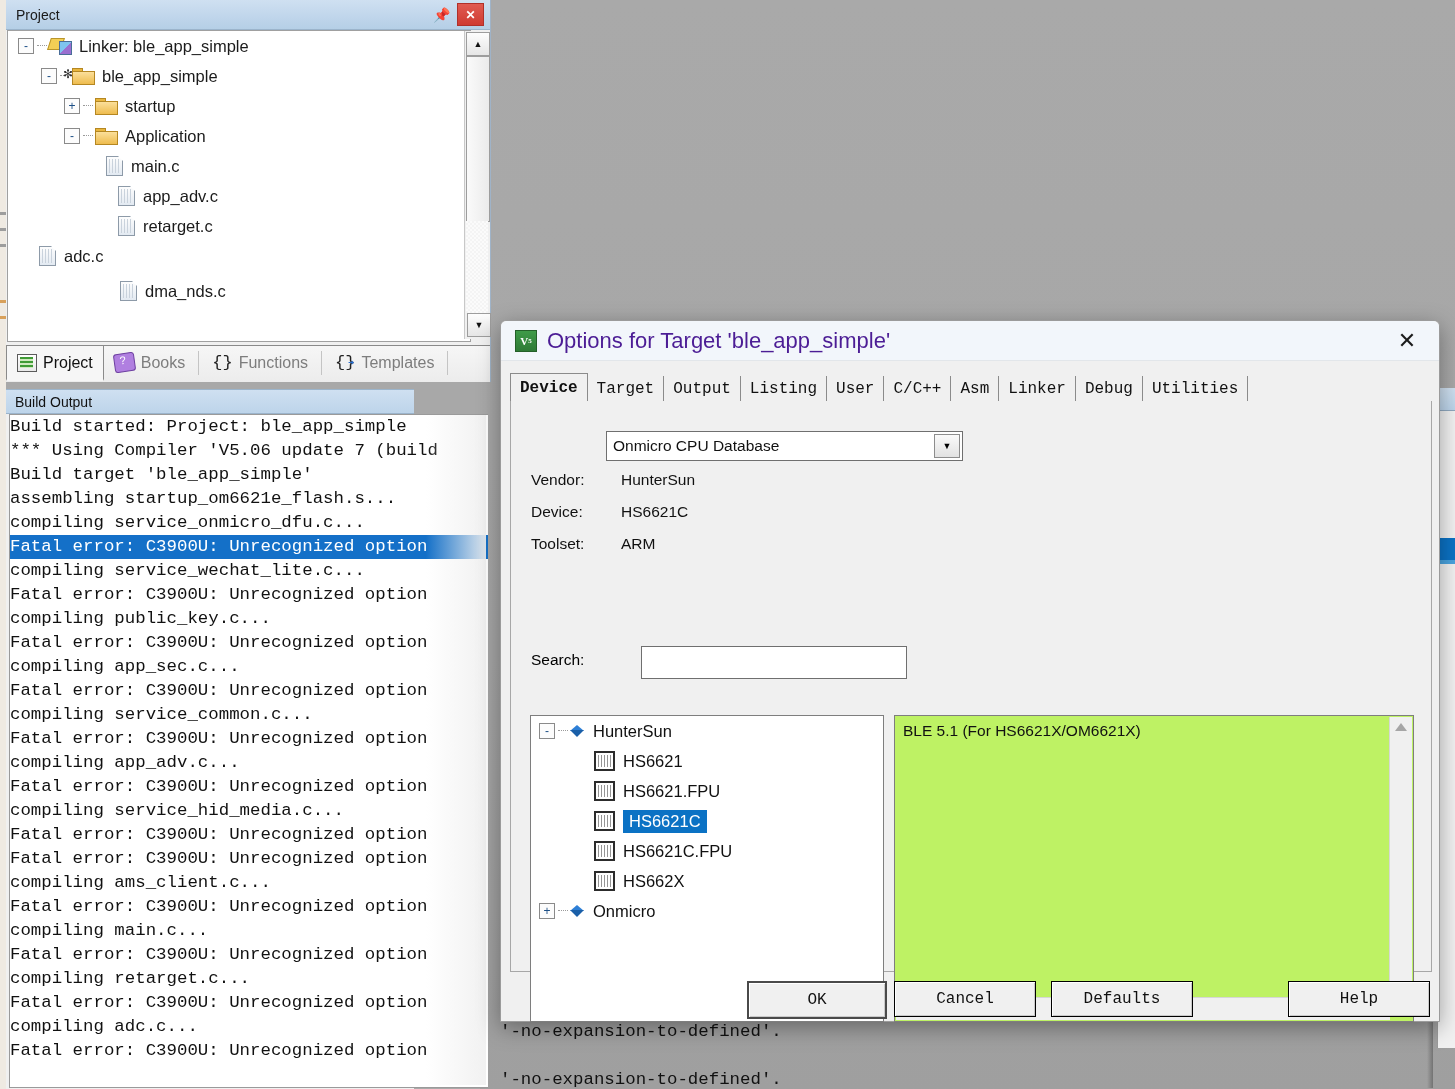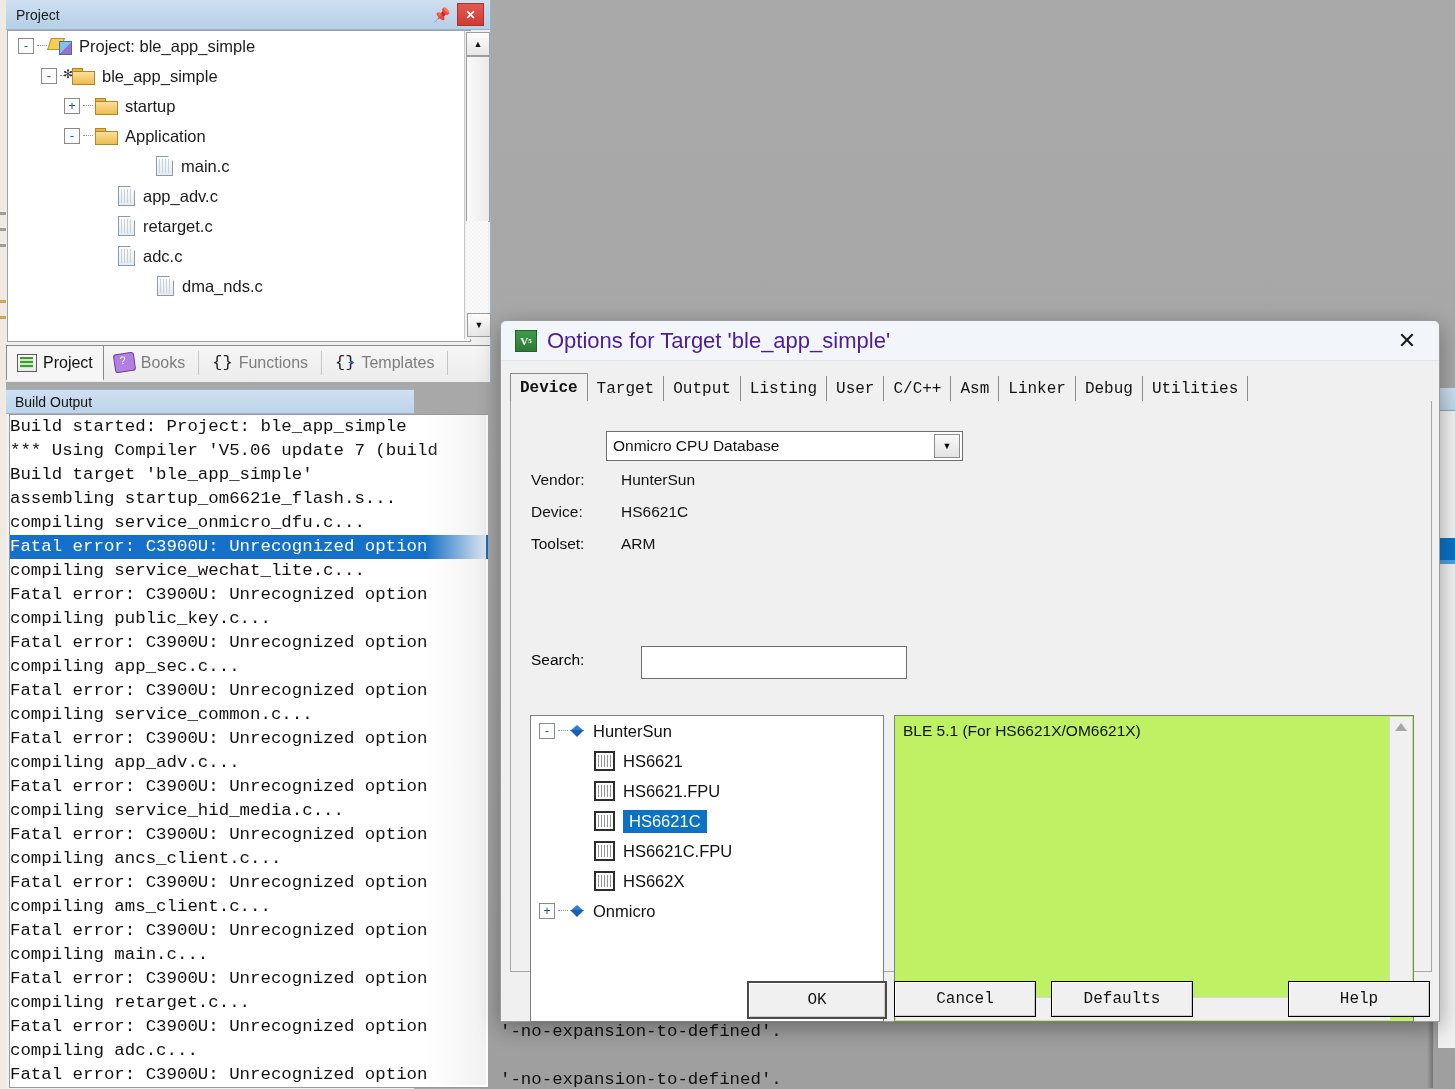--- a/index.html
+++ b/index.html
@@ -209,21 +209,21 @@
     <span class="spacer"></span>
     <span class="pinbtn">📌</span>
     <span class="closebtn">✕</span>
   </div>
 
   <div id="project-tree">
       <div class="tnode" style="padding-left: 10px;">
         <span class="tbox">-</span>
         <span class="dots"></span>
         <span class="ico ico-prj"></span>
-        <span>Project: ble_app_simple</span>
+        <span>Linker: ble_app_simple</span>
       </div>
       <div class="tnode" style="padding-left: 33px;">
         <span class="tbox">-</span>
         <span class="dots"></span>
         <span class="ico ico-folder grp">
           <span class="tab"></span>
           <span class="bdy"></span>
         </span>
         <span>ble_app_simple</span>
       </div>
@@ -238,49 +238,49 @@
       </div>
       <div class="tnode" style="padding-left: 56px;">
         <span class="tbox">-</span>
         <span class="dots"></span>
         <span class="ico ico-folder">
           <span class="tab"></span>
           <span class="bdy"></span>
         </span>
         <span>Application</span>
       </div>
-      <div class="tnode" style="padding-left: 117px;">
+      <div class="tnode" style="padding-left: 67px;">
         <span style="width: 31px; flex: 0 0 auto;"></span>
         <span class="ico ico-file">
           <span class="hatch"></span>
         </span>
         <span>main.c</span>
       </div>
       <div class="tnode" style="padding-left: 79px;">
         <span style="width: 31px; flex: 0 0 auto;"></span>
         <span class="ico ico-file">
           <span class="hatch"></span>
         </span>
         <span>app_adv.c</span>
       </div>
       <div class="tnode" style="padding-left: 79px;">
         <span style="width: 31px; flex: 0 0 auto;"></span>
         <span class="ico ico-file">
           <span class="hatch"></span>
         </span>
         <span>retarget.c</span>
       </div>
-      <div class="tnode" style="padding-left: 79px;">
+      <div class="tnode" style="">
         <span style="width: 31px; flex: 0 0 auto;"></span>
         <span class="ico ico-file">
           <span class="hatch"></span>
         </span>
         <span>adc.c</span>
       </div>
-      <div class="tnode" style="padding-left: 118px;">
+      <div class="tnode" style="padding-left: 81px; align-items: flex-end;">
         <span style="width: 31px; flex: 0 0 auto;"></span>
         <span class="ico ico-file">
           <span class="hatch"></span>
         </span>
         <span>dma_nds.c</span>
       </div>
     </div>
 
   <div id="prj-vsb">
     <div class="sb-btn">▲</div>
@@ -328,21 +328,20 @@
       <div class="ln">compiling public_key.c...</div>
       <div class="ln">Fatal error: C3900U: Unrecognized option</div>
       <div class="ln">compiling app_sec.c...</div>
       <div class="ln">Fatal error: C3900U: Unrecognized option</div>
       <div class="ln">compiling service_common.c...</div>
       <div class="ln">Fatal error: C3900U: Unrecognized option</div>
       <div class="ln">compiling app_adv.c...</div>
       <div class="ln">Fatal error: C3900U: Unrecognized option</div>
       <div class="ln">compiling service_hid_media.c...</div>
       <div class="ln">Fatal error: C3900U: Unrecognized option</div>
-      <div class="ln">compiling ancs_client.c...</div>
       <div class="ln">Fatal error: C3900U: Unrecognized option</div>
       <div class="ln">compiling ams_client.c...</div>
       <div class="ln">Fatal error: C3900U: Unrecognized option</div>
       <div class="ln">compiling main.c...</div>
       <div class="ln">Fatal error: C3900U: Unrecognized option</div>
       <div class="ln">compiling retarget.c...</div>
       <div class="ln">Fatal error: C3900U: Unrecognized option</div>
       <div class="ln">compiling adc.c...</div>
       <div class="ln">Fatal error: C3900U: Unrecognized option</div>
     </div>

